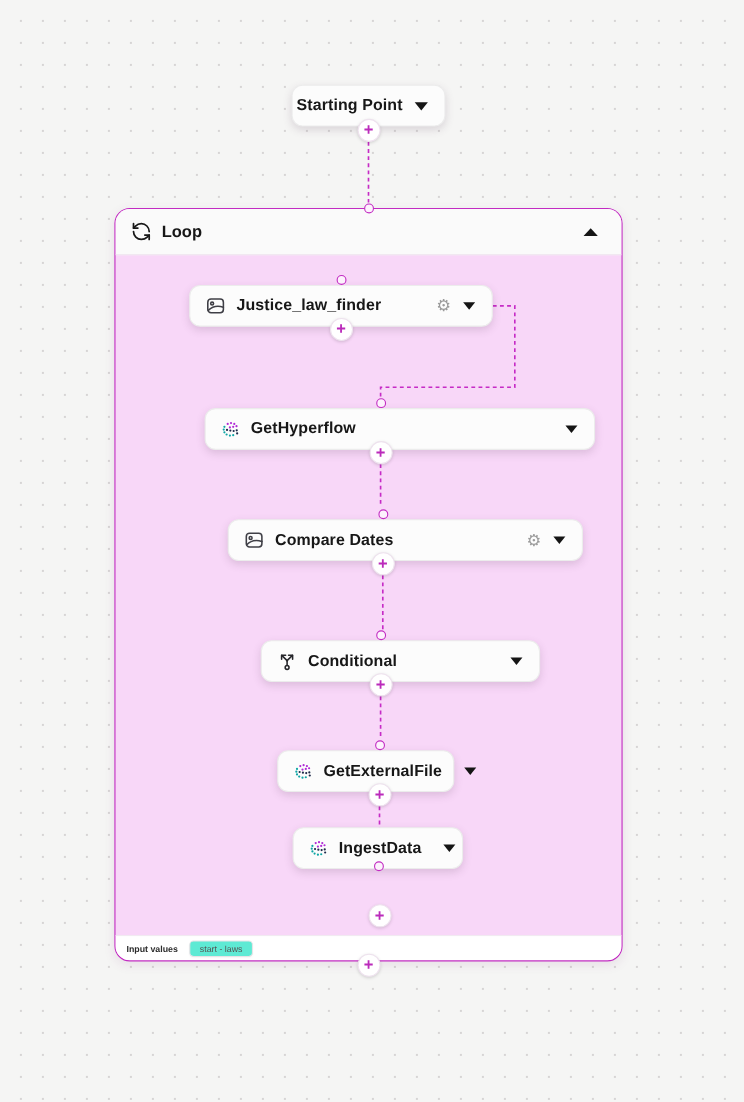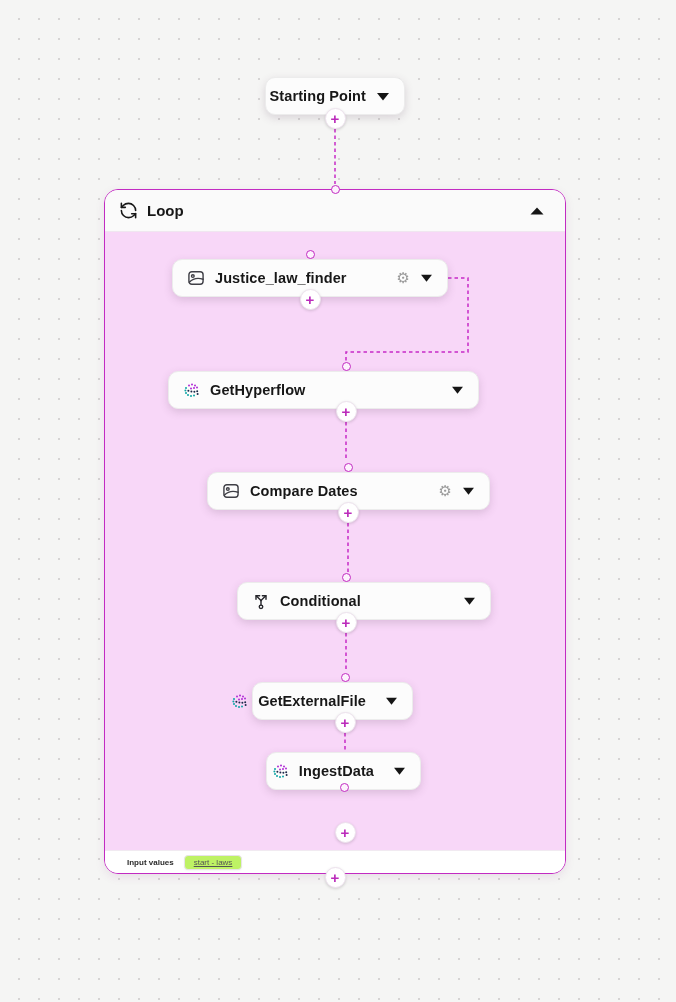--- a/index.html
+++ b/index.html
@@ -10,21 +10,20 @@
     background-image:radial-gradient(#d6d4d4 1.2px, transparent 1.3px);
     background-size:20px 20px;
     background-position:9px 9px;
   }
   
   .node{
     position:absolute;height:38px;background:#fcfcfc;border:1px solid #ececec;
     border-radius:10px;box-shadow:0 3px 8px rgba(90,60,90,.18);
     display:flex;align-items:center;gap:9px;padding:0 13px;box-sizing:border-box;
     z-index:5;
-    justify-content:flex-end;
   }
   .node .label{font-size:14.5px;font-weight:700;color:#171717;letter-spacing:.1px;white-space:nowrap;}
   .spacer{flex:1;}
   .gear{font-family:"DejaVu Sans",sans-serif;font-size:15px;color:#9b9b9b;line-height:1;cursor:pointer;}
   .caret svg{display:block;}
   
   .plus{
     position:absolute;width:21px;height:21px;border-radius:50%;
     background:#ffffff;border:1px solid #eee2ee;box-shadow:0 1px 3px rgba(0,0,0,.15);
     color:#bb2bbb;font-size:15px;font-weight:700;line-height:19px;text-align:center;
@@ -43,26 +42,26 @@
     box-shadow:0 3px 10px rgba(120,40,120,.10);overflow:hidden;
   }
   .loop-header{
     height:41px;background:#fafafa;border-bottom:1px solid #f0e6f0;
     display:flex;align-items:center;gap:9px;padding:0 14px;flex:0 0 auto;
   }
   .loop-title{font-size:15px;font-weight:700;color:#171717;}
   .loop-body{flex:1;}
   .loop-footer{
     height:22px;background:#ffffff;border-top:1px solid #f1eaf1;flex:0 0 auto;
-    display:flex;align-items:center;gap:10px;padding:0 22px;
+    display:flex;align-items:center;gap:10px;padding:0 10px;
   }
   .footer-label{font-size:8px;font-weight:600;color:#2b2b2b;}
   .chip{
-    font-size:8px;color:#555;background:#bef264;border:1px solid #e7e3e7;
-    border-radius:4px;padding:2px 9px;box-shadow:0 1px 2px rgba(0,0,0,.04);text-decoration:underline;
+    font-size:8px;color:#555;background:#5eead4;border:1px solid #e7e3e7;
+    border-radius:4px;padding:2px 9px;box-shadow:0 1px 2px rgba(0,0,0,.04);
   }
   svg.lines{position:absolute;left:0;top:0;z-index:4;pointer-events:none;}
   .icon{display:flex;align-items:center;}
 </style>
 </head>
 <body>
 
 <svg class="lines" width="676" height="1002">
   <g stroke="#c62bc6" stroke-width="1.5" fill="none" stroke-dasharray="3.5 3">
     <path d="M335 129 V184"></path>
@@ -119,21 +118,21 @@
   <span class="label">Justice_law_finder</span>
   <span class="spacer"></span>
   <span class="gear">⚙</span>
   <span class="caret icon">
     <svg width="15" height="10" viewBox="0 0 16 11">
         <polygon points="2,2 14,2 8,9.5" fill="#151515"></polygon>
       </svg>
   </span>
 </div>
 
-<div class="node" style="left:168px;top:371px;width:311px">
+<div class="node" style="left:186px;top:371px;width:355px">
   <span class="icon">
     <svg width="19" height="19" viewBox="0 0 19 19">
       <g fill="#0ea5a5">
           <circle cx="4" cy="7" r="1"></circle>
           <circle cx="3.4" cy="9.5" r="1"></circle>
           <circle cx="4" cy="12" r="1"></circle>
           <circle cx="6" cy="14" r="1"></circle>
           <circle cx="9" cy="15" r="1"></circle>
           <circle cx="12" cy="14.6" r="1"></circle>
         </g>
@@ -156,21 +155,21 @@
   </span>
   <span class="label">GetHyperflow</span>
   <span class="spacer"></span>
   <span class="caret icon">
     <svg width="15" height="10" viewBox="0 0 16 11">
         <polygon points="2,2 14,2 8,9.5" fill="#151515"></polygon>
       </svg>
   </span>
 </div>
 
-<div class="node" style="left:207px;top:472px;width:283px">
+<div class="node" style="left:207px;top:472px;width:323px">
   <span class="icon">
     <svg width="20" height="20" viewBox="0 0 24 24" fill="none" stroke="#3f3f46" stroke-width="1.7" stroke-linecap="round">
       <rect x="3.5" y="4.5" width="17" height="15" rx="3.5"></rect>
       <circle cx="8.2" cy="9.6" r="1.6"></circle>
       <path d="M4 17 C 9.5 11.5, 14.5 11.5, 20.5 13.5"></path>
     </svg>
   </span>
   <span class="label">Compare Dates</span>
   <span class="spacer"></span>
   <span class="gear">⚙</span>

